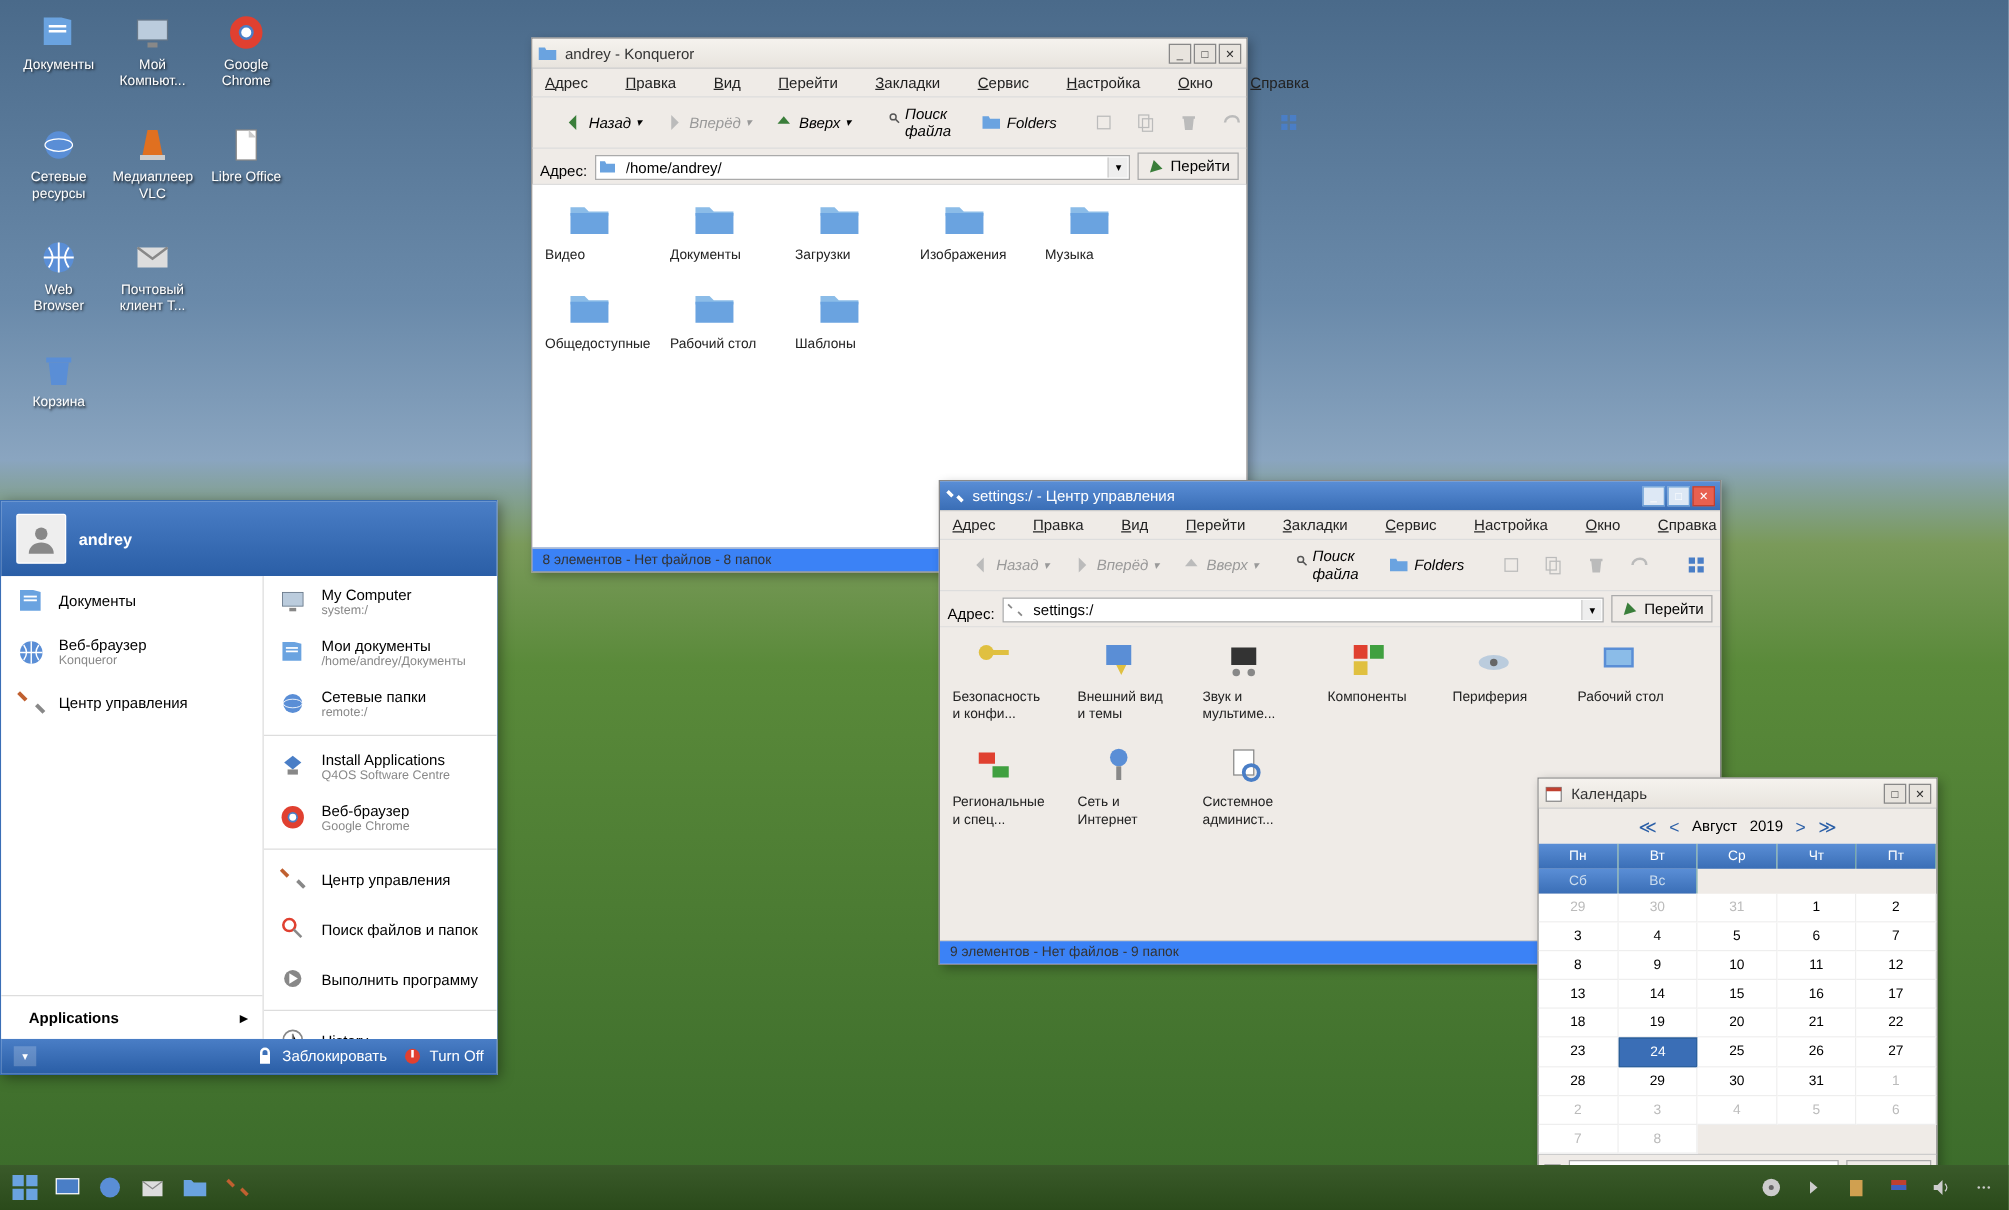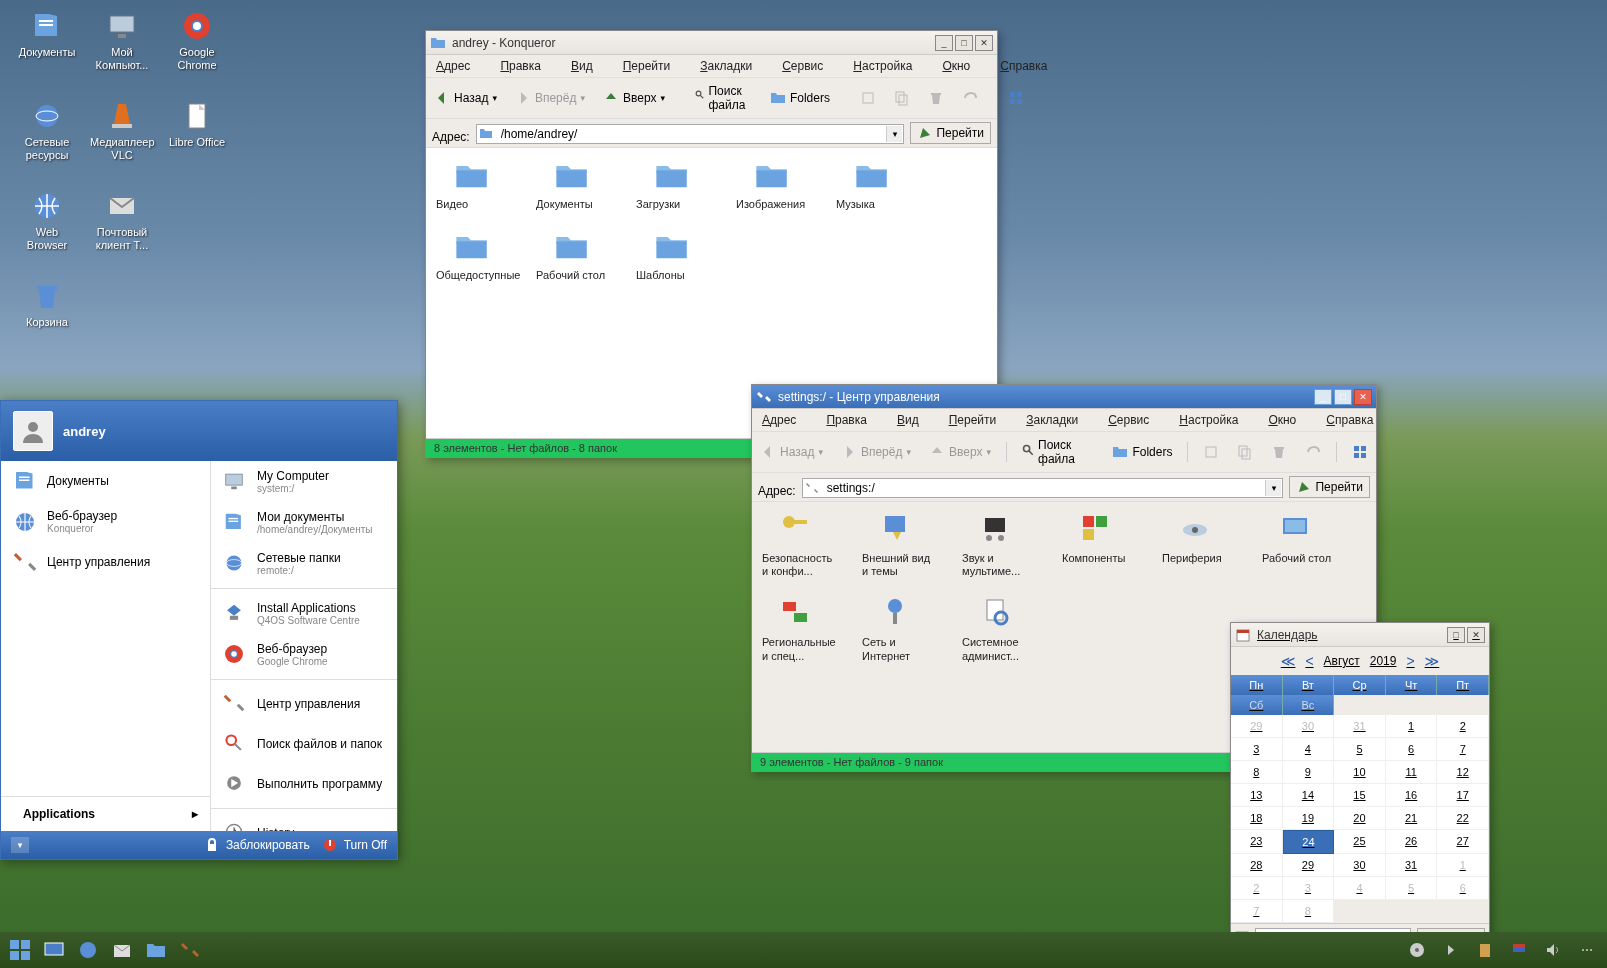--- a/index.html
+++ b/index.html
@@ -16,41 +16,41 @@
 .titlebar.blue { background: linear-gradient(to bottom, #5a8ed6, #3a6eb6); color: #fff; }
 .titlebar .ticon { width: 16px; height: 16px; margin-right: 6px; }
 .titlebar .spacer { flex: 1; }
 .titlebar .wbtn { width: 18px; height: 16px; border: 1px solid #888; background: #e8e4de; margin-left: 2px; display: flex; align-items: center; justify-content: center; font-size: 9px; cursor: pointer; }
 .titlebar.blue .wbtn { background:#dde8f5; border-color:#6a9ed6; }
 .titlebar.blue .wbtn.close { background:#e86050; color:#fff; border-color:#c04030; }
 
 .menubar { display: flex; gap: 30px; padding: 4px 10px; font-size: 12px; color: #222; border-bottom: 1px solid #ddd; }
 .menubar span u { text-decoration: underline; }
 
-.toolbar { display: flex; align-items: center; gap: 4px; padding: 3px 1px; border-bottom: 1px solid #ddd; font-size: 12px; }
+.toolbar { display: flex; align-items: center; gap: 4px; padding: 3px 18px; border-bottom: 1px solid #ddd; font-size: 12px; font-style: italic; }
 .tbbtn { display: flex; align-items: center; gap: 4px; padding: 2px 6px; border: 1px solid transparent; cursor: pointer; }
 .tbbtn.disabled { color: #999; }
 .tbsep { width: 1px; height: 20px; background: #ccc; margin: 0 4px; }
 .tick { display:inline-block; width:16px; height:16px; }
 
 .addrbar { display: flex; align-items: flex-end; gap: 6px; padding: 3px 6px; font-size: 12px; border-bottom: 1px solid #ddd; }
 .addrbar input { flex: 1; border: 1px solid #aaa; padding: 2px 20px 2px 24px; font-size: 12px; background: #fff; }
 .addr-wrap { flex:1; position:relative; display:flex; }
 .addr-wrap .aicon { position:absolute; left:3px; top:3px; width:14px; height:14px; }
 .addr-wrap .adrop { position:absolute; right:2px; top:2px; width:16px; height:16px; border-left:1px solid #ccc; background:#eee; display:flex; align-items:center; justify-content:center; font-size:9px; cursor:pointer; }
 .gobtn { border:1px solid #aaa; padding:2px 6px; cursor:pointer; display:flex; align-items:center; gap:3px; }
 
 .content { background: #fff; padding: 10px; overflow: auto; }
 .content.grey { background:#efebe7; }
 .folders { display: flex; flex-wrap: wrap; gap: 18px 30px; align-content: flex-start; }
 .fitem { width: 70px; text-align: left; font-size: 11px; color: #222; cursor: pointer; }
 .fitem .fico { width: 36px; height: 36px; margin: 0 auto 4px; }
 .fitem .flbl { line-height: 1.2; }
 
-.statusbar { padding: 3px 8px; font-size: 11px; color: #333; border-top: 1px solid #ccc; background: #22c55e; display:flex; }
+.statusbar { padding: 3px 8px; font-size: 11px; color: #333; border-top: 1px solid #ccc; background: #3b82f6; display:flex; }
 
 
 .startmenu { position: absolute; left: 0; top: 400px; width: 398px; background: #fff; border: 1px solid #3a6eb6; box-shadow: 2px 2px 10px rgba(0,0,0,0.4); }
 .sm-header { background: linear-gradient(to bottom, #4a7ec6, #2a5ea6); color: #fff; padding: 10px 12px; display: flex; align-items: center; gap: 10px; font-size: 13px; font-weight: bold; }
 .sm-avatar { width: 40px; height: 40px; background: #eee; border: 1px solid #fff; border-radius: 2px; display:flex; align-items:center; justify-content:center; }
 .sm-body { display: flex; height: 370px; }
 .sm-left { width: 210px; background: #fff; border-right: 1px solid #ddd; display:flex; flex-direction:column; }
 .sm-right { flex: 1; background: #fff; overflow:auto; }
 .sm-item { display: flex; align-items: center; gap: 10px; padding: 8px 12px; font-size: 12px; cursor: pointer; }
 .sm-item .smico { width: 24px; height: 24px; flex-shrink:0; }
@@ -768,21 +768,21 @@
           <svg width="16" height="16" viewBox="0 0 16 16">
             <circle cx="8" cy="8" r="6" fill="#e04030"></circle>
             <rect x="7" y="3" width="2" height="6" fill="#fff"></rect>
           </svg>
         </span>
         <span>Turn Off</span>
       </span>
   </div>
 </div>
 
-<div class="window" style="left:1230px; top:622px; width:260px;text-decoration:underline;">
+<div class="window" style="left:1230px; top:622px; width:320px;">
   <div class="titlebar">
     <span class="ticon">
         <svg viewBox="0 0 16 16">
           <rect x="2" y="3" width="12" height="11" fill="#fff" stroke="#888"></rect>
           <rect x="2" y="3" width="12" height="3" fill="#c04030"></rect>
         </svg>
       </span>
     <span>Календарь</span>
     <span class="spacer"></span>
     <span class="wbtn">□</span>

